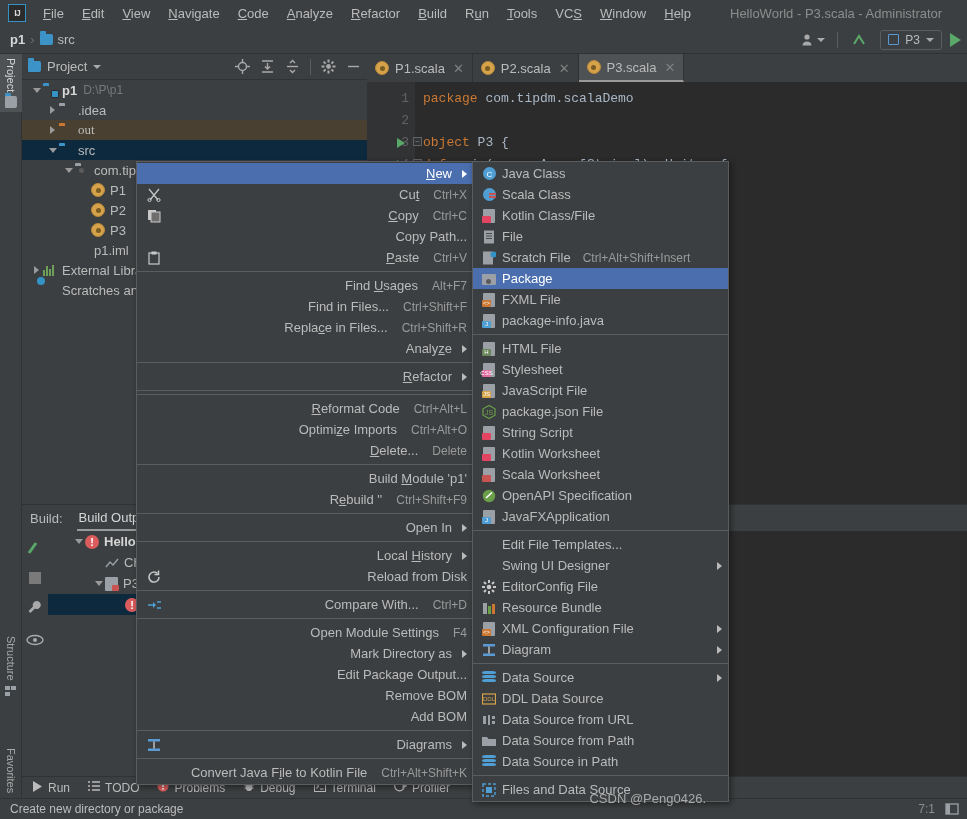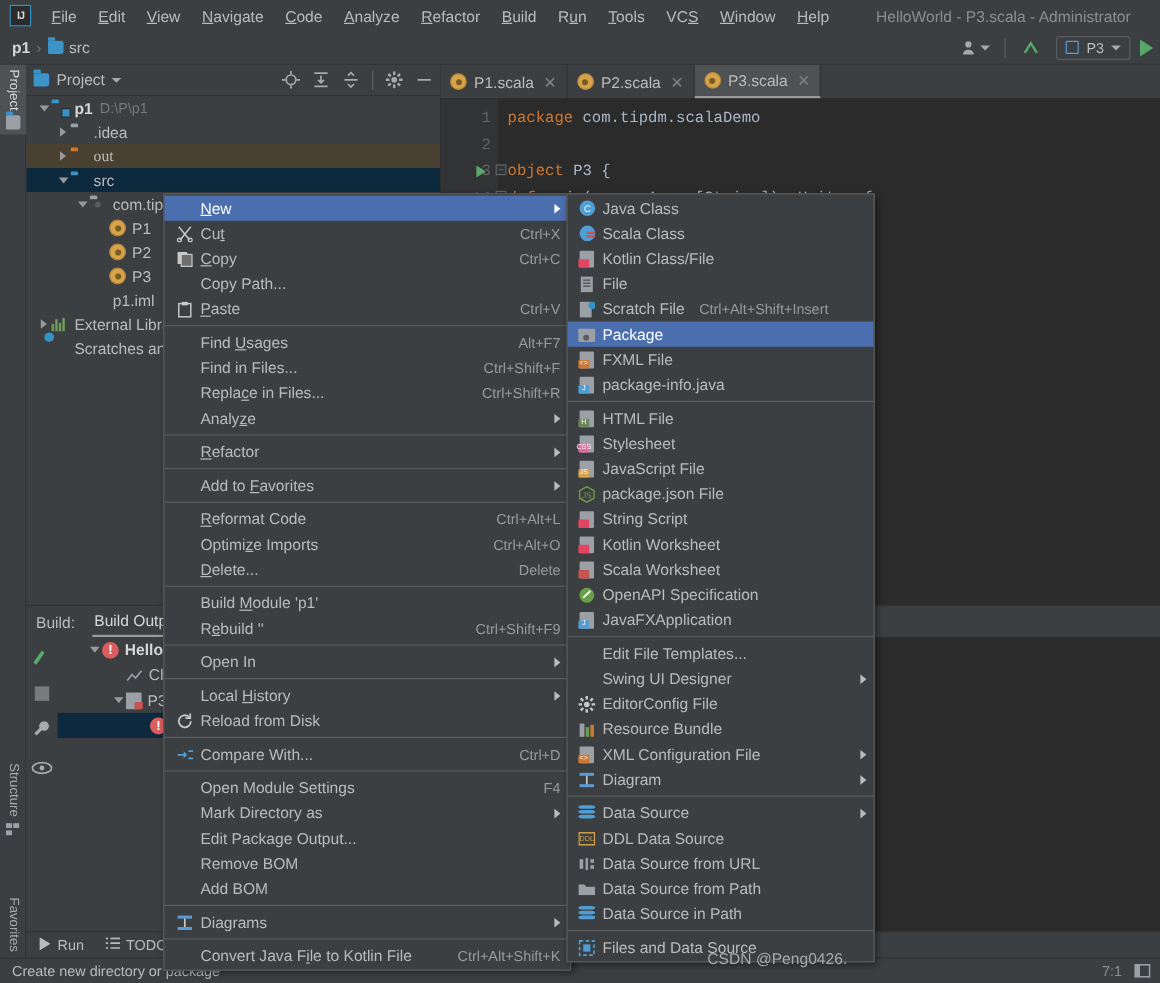--- a/index.html
+++ b/index.html
@@ -200,21 +200,21 @@
     background:#3c3f41; border:1px solid #5a5c5e; z-index:50;
     box-shadow:2px 2px 6px rgba(0,0,0,.45);
     padding:1px 0;
   }
   .mi {
     height:21px; display:flex; align-items:center; font-size:13px; color:#bbbbbb;
     padding:0 8px 0 8px; position:relative;
   }
   .mi.hl { background:#4b6eaf; color:#ffffff; }
   .mi .mi-ico { width:18px; flex:0 0 auto; display:flex; align-items:center; justify-content:center; }
-  .mi .mi-lbl { flex:1; padding-left:4px; }
+  .mi .mi-lbl { flex:1; padding-left:4px;text-align:right; }
   .mi .mi-key { color:#9a9a9a; font-size:12px; padding-left:14px; }
   .mi .mi-arrow { width:0;height:0;border-top:4px solid transparent;border-bottom:4px solid transparent;border-left:5px solid #bbbbbb; margin-left:10px;}
   .mi.hl .mi-arrow { border-left-color:#ffffff; }
   .msep { height:1px; background:#5a5c5e; margin:3px 0; }
   .u { text-decoration:underline; }
 
   
   .submenu {
     position:absolute; left:472px; top:161px; width:257px;
     background:#3c3f41; border:1px solid #5a5c5e; z-index:55;
@@ -650,25 +650,20 @@
         <span class="mi-lbl">Analy<span class="u">z</span>e</span>
         <span class="mi-arrow"></span>
       </div>
       <div class="msep"></div>
       <div class="mi">
         <span class="mi-ico"></span>
         <span class="mi-lbl"><span class="u">R</span>efactor</span>
         <span class="mi-arrow"></span>
       </div>
       <div class="msep"></div>
-      <div class="mi">
-        <span class="mi-ico"></span>
-        <span class="mi-lbl">Add to <span class="u">F</span>avorites</span>
-        <span class="mi-arrow"></span>
-      </div>
       <div class="msep"></div>
       <div class="mi">
         <span class="mi-ico"></span>
         <span class="mi-lbl"><span class="u">R</span>eformat Code</span>
         <span class="mi-key">Ctrl+Alt+L</span>
       </div>
       <div class="mi">
         <span class="mi-ico"></span>
         <span class="mi-lbl">Optimi<span class="u">z</span>e Imports</span>
         <span class="mi-key">Ctrl+Alt+O</span>

